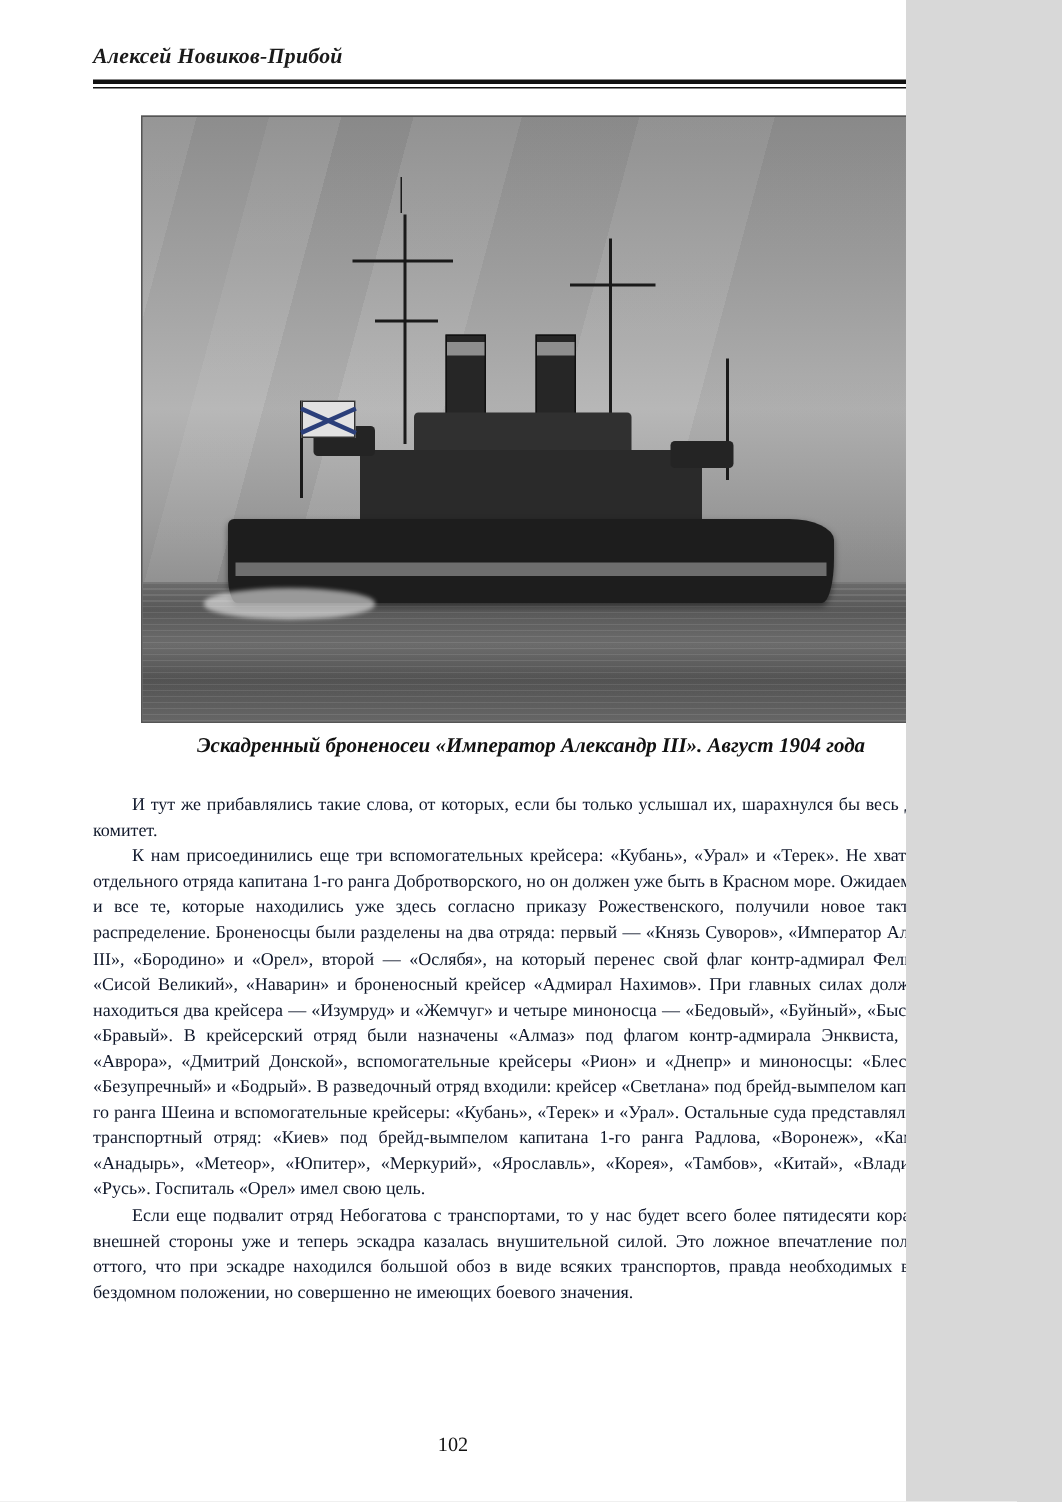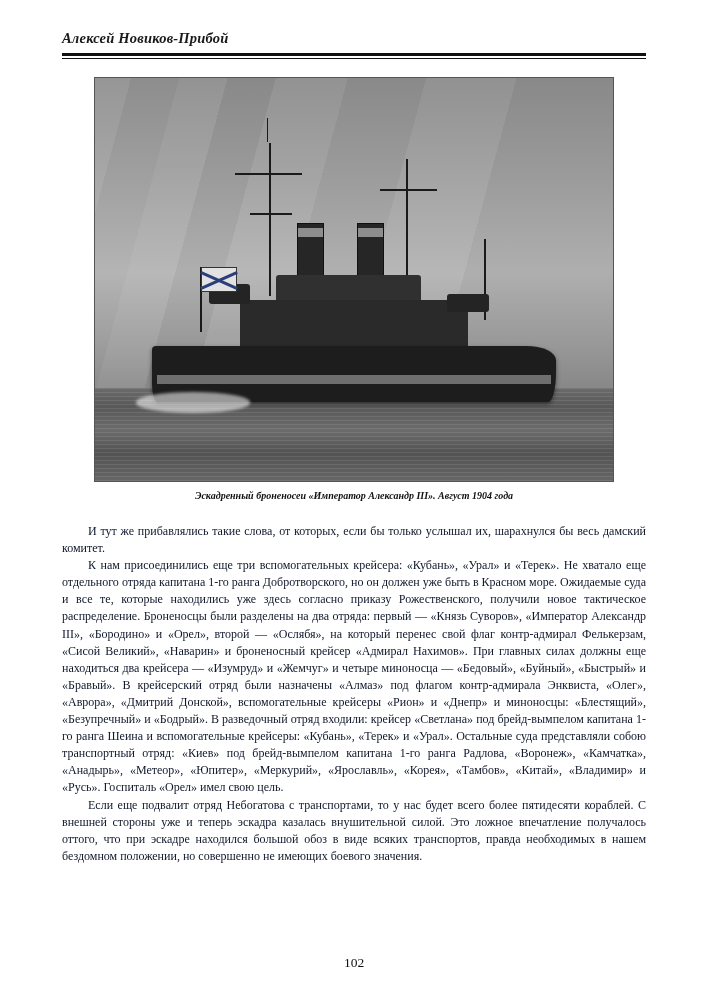--- a/index.html
+++ b/index.html
@@ -7,21 +7,21 @@
     padding: 0;
   }
   body {
     width: 708px;
     height: 1001px;
     background: #d8d8d8;
     font-family: "Liberation Serif", serif;
   }
   .page {
     position: relative;
-    width: 708px;
+    width: 604px;
     height: 1001px;
     background: #ffffff;
     box-sizing: border-box;
     overflow: hidden;
   }
   .page-inner {
     position: absolute;
     left: 62px;
     top: 30px;
     width: 584px;
@@ -220,21 +220,21 @@
     background: #242424;
     border-radius: 3px;
   }
   .turret.t1 { left: 22%; bottom: 44%; width: 8%; height: 5%; }
   .turret.t2 { left: 68%; bottom: 42%; width: 8%; height: 4.5%; }
   .caption {
     margin-top: 8px;
     font-family: "Liberation Serif", serif;
     font-style: italic;
     font-weight: bold;
-    font-size: 10px;
+    font-size: 14px;
     color: #111;
     text-align: center;
   }
   .body-text {
     margin-top: 22px;
     font-family: "Liberation Serif", serif;
     font-size: 12px;
     line-height: 17.1px;
     color: #0f172a;
     text-align: justify;

